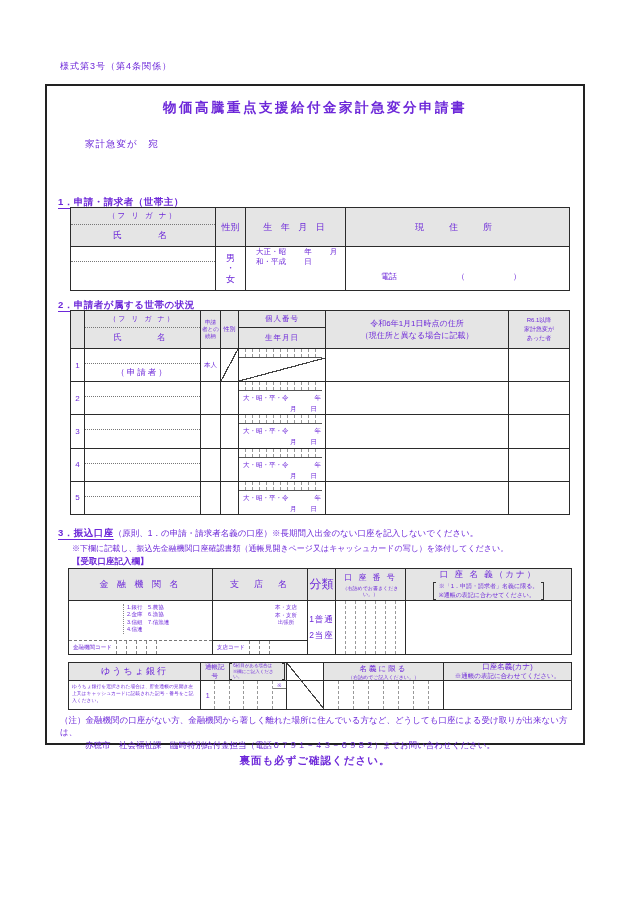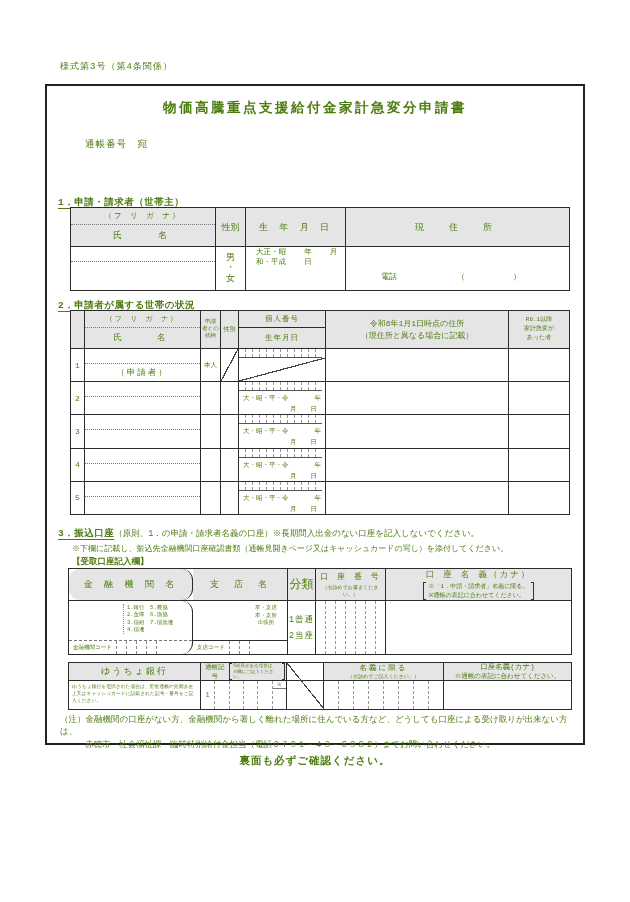--- a/index.html
+++ b/index.html
@@ -1,19 +1,19 @@
 <!DOCTYPE html>
 <html><head>
 <meta charset="utf-8">
 <style>
   * { margin:0; padding:0; box-sizing:border-box; }
   html,body { background:#fff; }
   .page {
     position:relative; width:630px; height:902px; background:#ffffff;
-    font-family:Liberation Mono, monospace; color:#4d7c0f;
+    font-family:Liberation Sans, sans-serif; color:#6d28d9;
     overflow:hidden;
   }
   .abs { position:absolute; }
   .outer-box { left:45px; top:84px; width:540px; height:661px; border:2px solid #222; }
   .form-number { left:60px; top:60px; font-size:9px; letter-spacing:1px; }
   .title { left:45px; top:99px; width:540px; text-align:center; font-size:13.5px; letter-spacing:2.5px; font-weight:600; }
   .addressee { left:85px; top:138px; font-size:9.5px; letter-spacing:1px; }
   .pledge { left:85px; top:171px; font-size:9.5px; font-weight:700; text-decoration:underline; text-underline-offset:3px; letter-spacing:0.3px; }
   .sec-heading { font-size:9.5px; font-weight:600; text-decoration:underline; text-underline-offset:3px; letter-spacing:0.5px; }
   .gray { background:#e5e5e5; }
@@ -69,21 +69,21 @@
 
   
   .s3-head { left:58px; top:527px; font-size:9px; }
   .s3-head .rest { text-decoration:none; font-weight:400; font-size:8.5px; }
   .s3-note1 { left:72px; top:543px; font-size:8px; }
   .s3-label { left:72px; top:556px; font-size:8.5px; font-weight:600; }
 
   .t3 { left:68px; top:568px; width:504px; height:87px; }
   .t3 .hrow { height:32px; }
   .t3 .brow { flex:1; }
-  .col-bank { width:124px;border-radius:11px; } .col-br { width:95px; } .col-cls { width:28px; } .col-acc { width:70px; } .col-hold { flex:1; }
+  .col-bank { width:144px; } .col-br { width:95px; } .col-cls { width:28px; } .col-acc { width:70px; } .col-hold { flex:1; }
   .t3 .h-lab { font-size:9px; letter-spacing:3px; }
   .acc-head { flex-direction:column; gap:2px; }
   .acc-head .l1 { font-size:8px; letter-spacing:2px; }
   .acc-head .l2 { font-size:5px; }
   .hold-head { flex-direction:column; gap:1px; }
   .hold-head .l1 { font-size:8.5px; letter-spacing:2px; }
   .brk-row { display:flex; align-items:stretch; gap:3px; }
   .brk-l { width:3px; border-left:1px solid #333; border-top:1px solid #333; border-bottom:1px solid #333; }
   .brk-r { width:3px; border-right:1px solid #333; border-top:1px solid #333; border-bottom:1px solid #333; }
   .hold-notes { font-size:6px; line-height:1.5; text-align:left; }
@@ -124,21 +124,21 @@
   .footer { left:0; top:754px; width:630px; text-align:center; font-size:10.5px; font-weight:700; letter-spacing:1px; }
 </style>
 </head>
 <body>
 
 <div class="page">
 
   <div class="abs form-number">様式第3号（第4条関係）</div>
   <div class="abs outer-box"></div>
   <div class="abs title">物価高騰重点支援給付金家計急変分申請書</div>
-  <div class="abs addressee">通帳番号　宛</div>
+  <div class="abs addressee">家計急変が　宛</div>
 
   <div class="abs sec-heading" style="left:58px; top:196px;">1．申請・請求者（世帯主）</div>
   <div class="abs tbl t1">
     <div class="trow hrow">
       <div class="c col-name stackcell gray">
         <div class="furi-part">（フ リ ガ ナ）</div>
         <div class="name-part">氏　　名</div>
       </div>
       <div class="c col-sex ctr gray h-lab" style="letter-spacing:0;">性別</div>
       <div class="c col-birth ctr gray h-lab">生 年 月 日</div>

